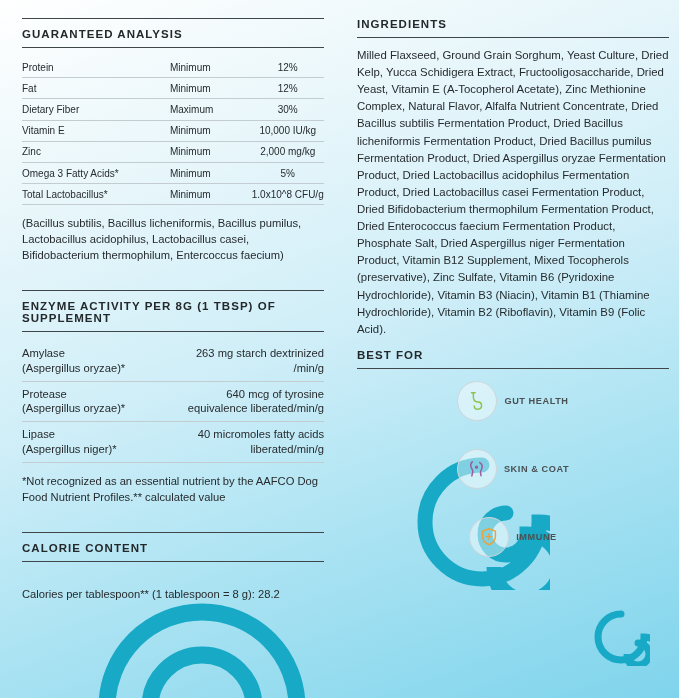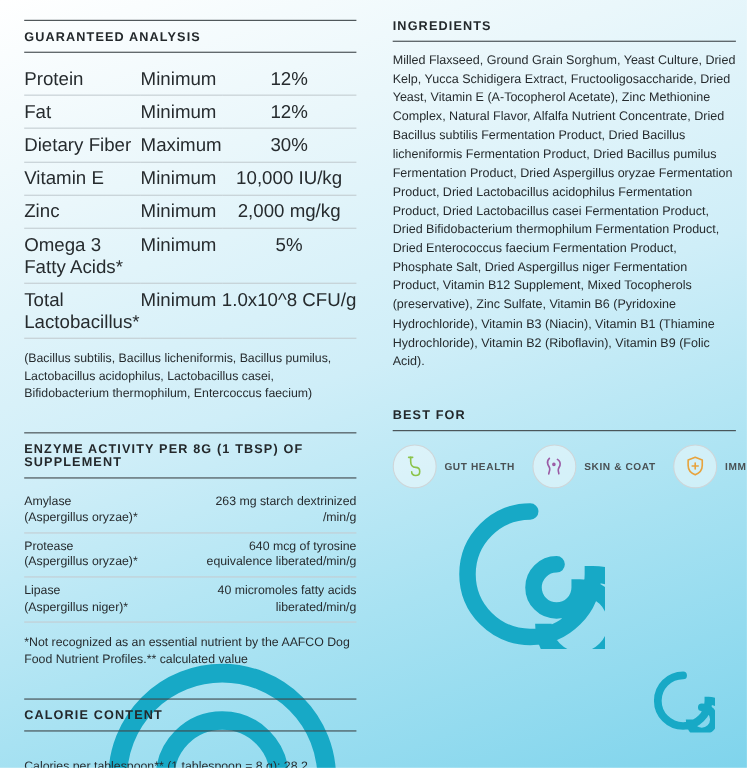--- a/index.html
+++ b/index.html
@@ -74,21 +74,21 @@
     padding: 0 0 7px 0;
   }
   .rule {
     border-top: 1px solid #3f464a;
     margin-bottom: 9px;
   }
 
   table.rows {
     width: 100%;
     border-collapse: collapse;
-    font-size: 17px;
+    font-size: 10px;
   }
   table.rows td {
     padding: 4.6px 0;
     vertical-align: top;
     border-bottom: 1px solid #c3ccd1;
   }
   table.rows tr:last-child td {
     border-bottom: 1px solid #c3ccd1;
   }
   td.name { text-align: left; width: 49%; }
@@ -128,26 +128,27 @@
     padding-top: 2px;
     margin-top: 24px;
   }
 
   .ingredients-text {
     font-size: 11.4px;
     line-height: 1.5;
     text-align: left;
   }
 
-  .bestfor-block { margin-top: 34px; }
+  .bestfor-block { margin-top: 11px; }
   .badges {
     display: flex;
     align-items: center;
-    gap: 16px;
+    gap: 28px;
     margin-top: 12px;
+    flex-direction: column;
   }
   .badge {
     display: flex;
     align-items: center;
     gap: 7px;
   }
   .badge .circle {
     width: 38px;
     height: 38px;
     border-radius: 50%;

